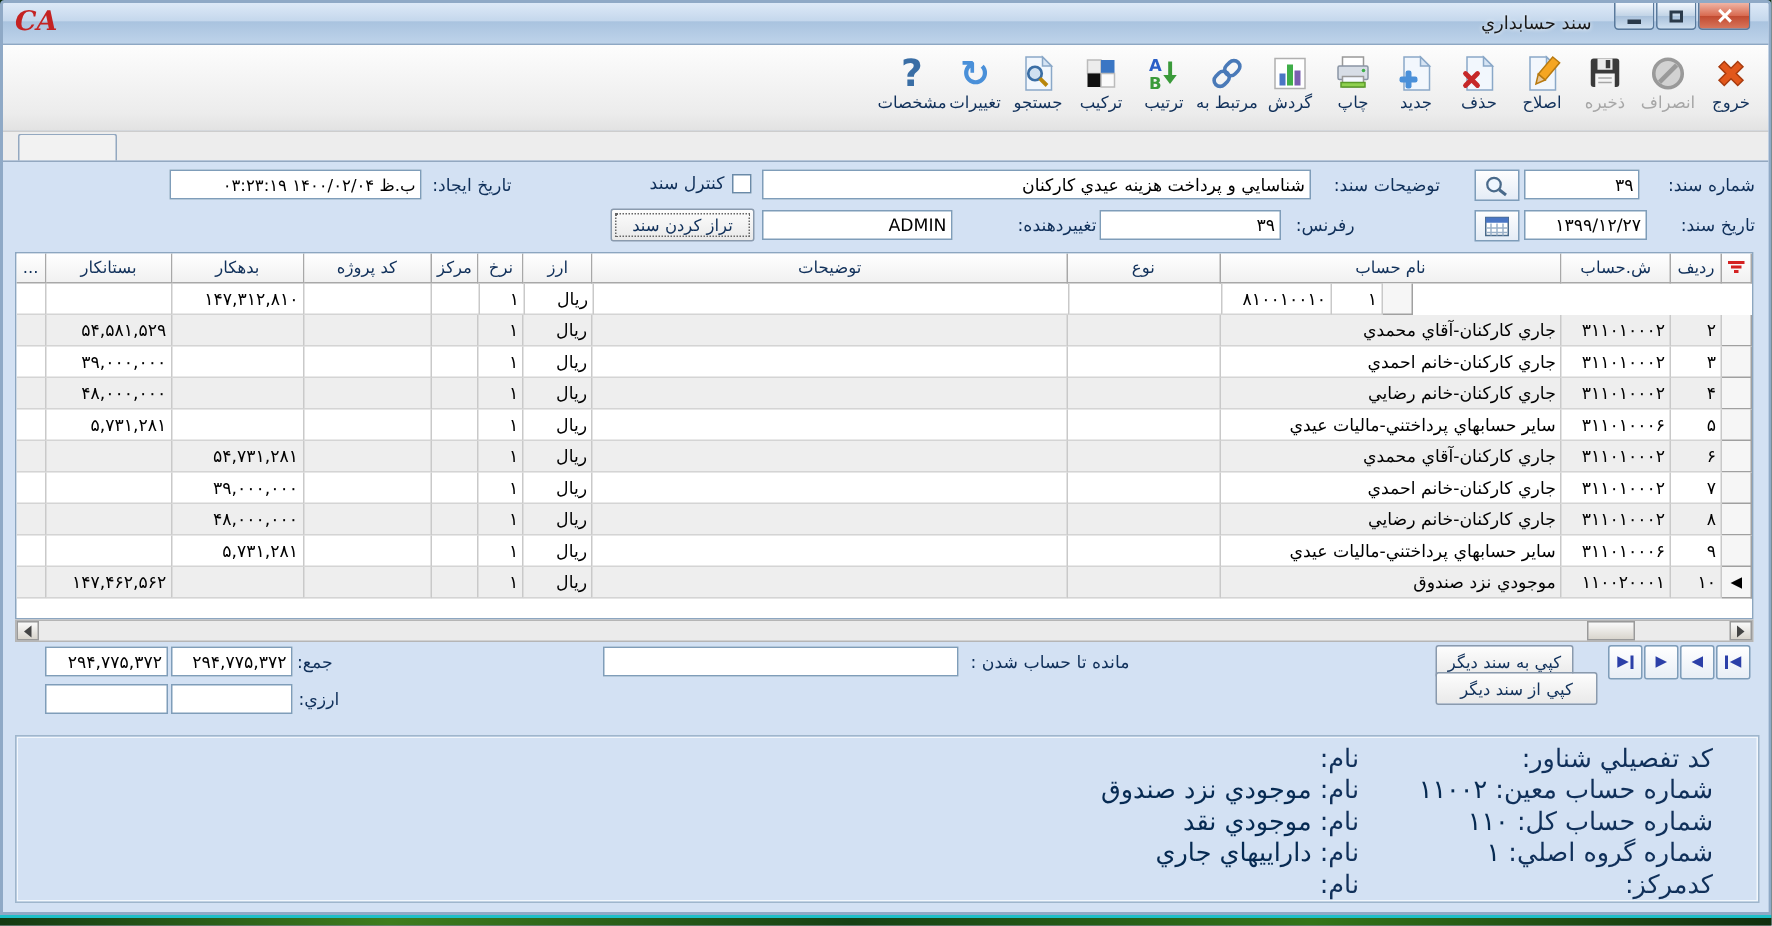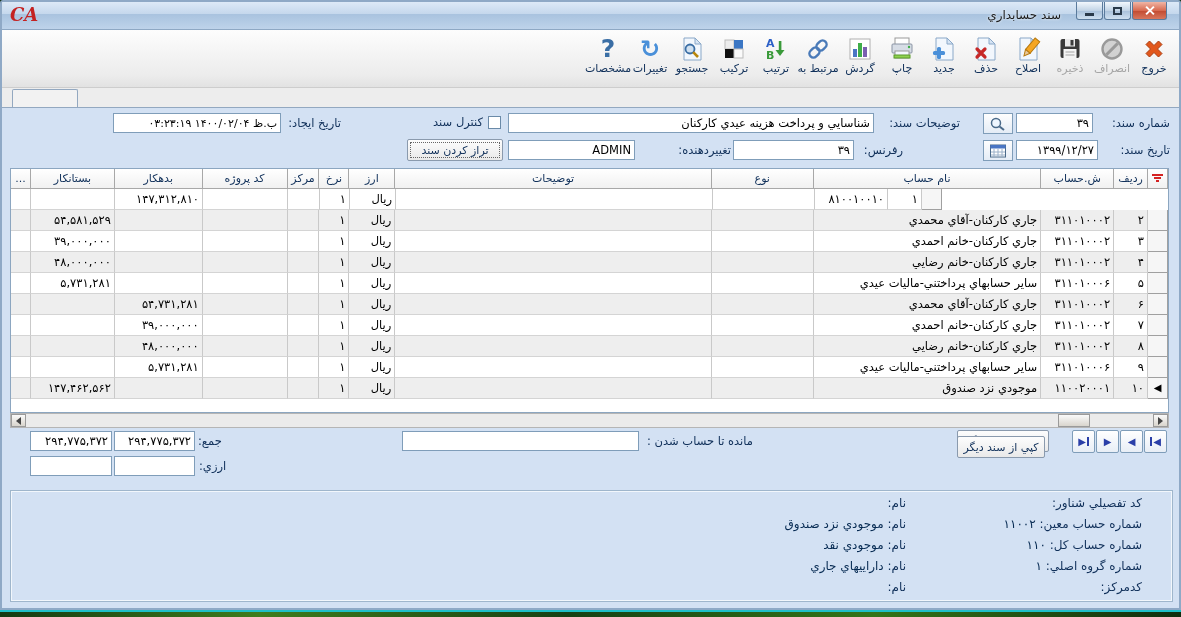--- a/index.html
+++ b/index.html
@@ -100,21 +100,21 @@
             font-size:11.5px; padding:2px 3px 0 3px; direction:rtl; text-align:right; }
   .navbtn { position:absolute; width:23px; height:23px; background:linear-gradient(#ffffff,#e8eef6);
             border:1px solid #7f9db9; border-radius:2px; display:flex; align-items:center;
             justify-content:center; gap:1px; color:#2b3fa8; font-size:10px; }
   .vb { width:2px; height:9px; background:#2b3fa8; }
 
   
   .details { position:absolute; left:8px; top:382px; width:1163px; height:112px;
              border:1px solid #9fb6cc; box-shadow:inset 0 0 0 1px #f2f7fc; padding-top:5px; }
   .drow { position:relative; height:21px; }
-  .dl, .dn { position:absolute; font-size:12px; color:#10305a; direction:rtl; white-space:nowrap;text-align:right; }
+  .dl, .dn { position:absolute; font-size:17px; color:#10305a; direction:rtl; white-space:nowrap;text-align:right; }
   .dl { right:30px; } .dn { right:266px; }
   .dv { color:#062a52; }
 
   
   .deskstrip { position:absolute; left:0; right:0; top:610px; height:7px;
                border-top:2px solid #1ec0c8;
                background:linear-gradient(90deg,#143a12,#3f7d1d 22%,#164114 48%,#347518 74%,#102e0e); }
 </style>
 </head>
 <body>
@@ -507,21 +507,21 @@
 
     <div class="valbox" style="left:28px; top:323px; width:82px;">۲۹۴,۷۷۵,۳۷۲</div>
     <div class="valbox" style="left:112px; top:323px; width:81px;">۲۹۴,۷۷۵,۳۷۲</div>
     <span class="flabel" style="left:196px; top:326px;">جمع:</span>
     <div class="valbox" style="left:28px; top:348px; width:82px;"></div>
     <div class="valbox" style="left:112px; top:348px; width:81px;"></div>
     <span class="flabel" style="left:197px; top:351px;">ارزي:</span>
     <div class="valbox" style="left:400px; top:323px; width:237px;"></div>
     <span class="flabel" style="left:645px; top:326px;">مانده تا حساب شدن :</span>
     <button class="wbtn" style="left:955px; top:322px; width:92px; height:22px;">كپي به سند ديگر</button>
-    <button class="wbtn" style="left:955px; top:328px; width:88px; height:22px;">كپي از سند ديگر</button>
+    <button class="wbtn" style="left:955px; top:340px; width:108px; height:22px;">كپي از سند ديگر</button>
 
     <span class="navbtn" style="left:1070px; top:322px;">
         <span>▶</span>
         <span class="vb"></span>
       </span>
     <span class="navbtn" style="left:1094px; top:322px;">
         <span>▶</span>
       </span>
     <span class="navbtn" style="left:1118px; top:322px;">
         <span>◀</span>

